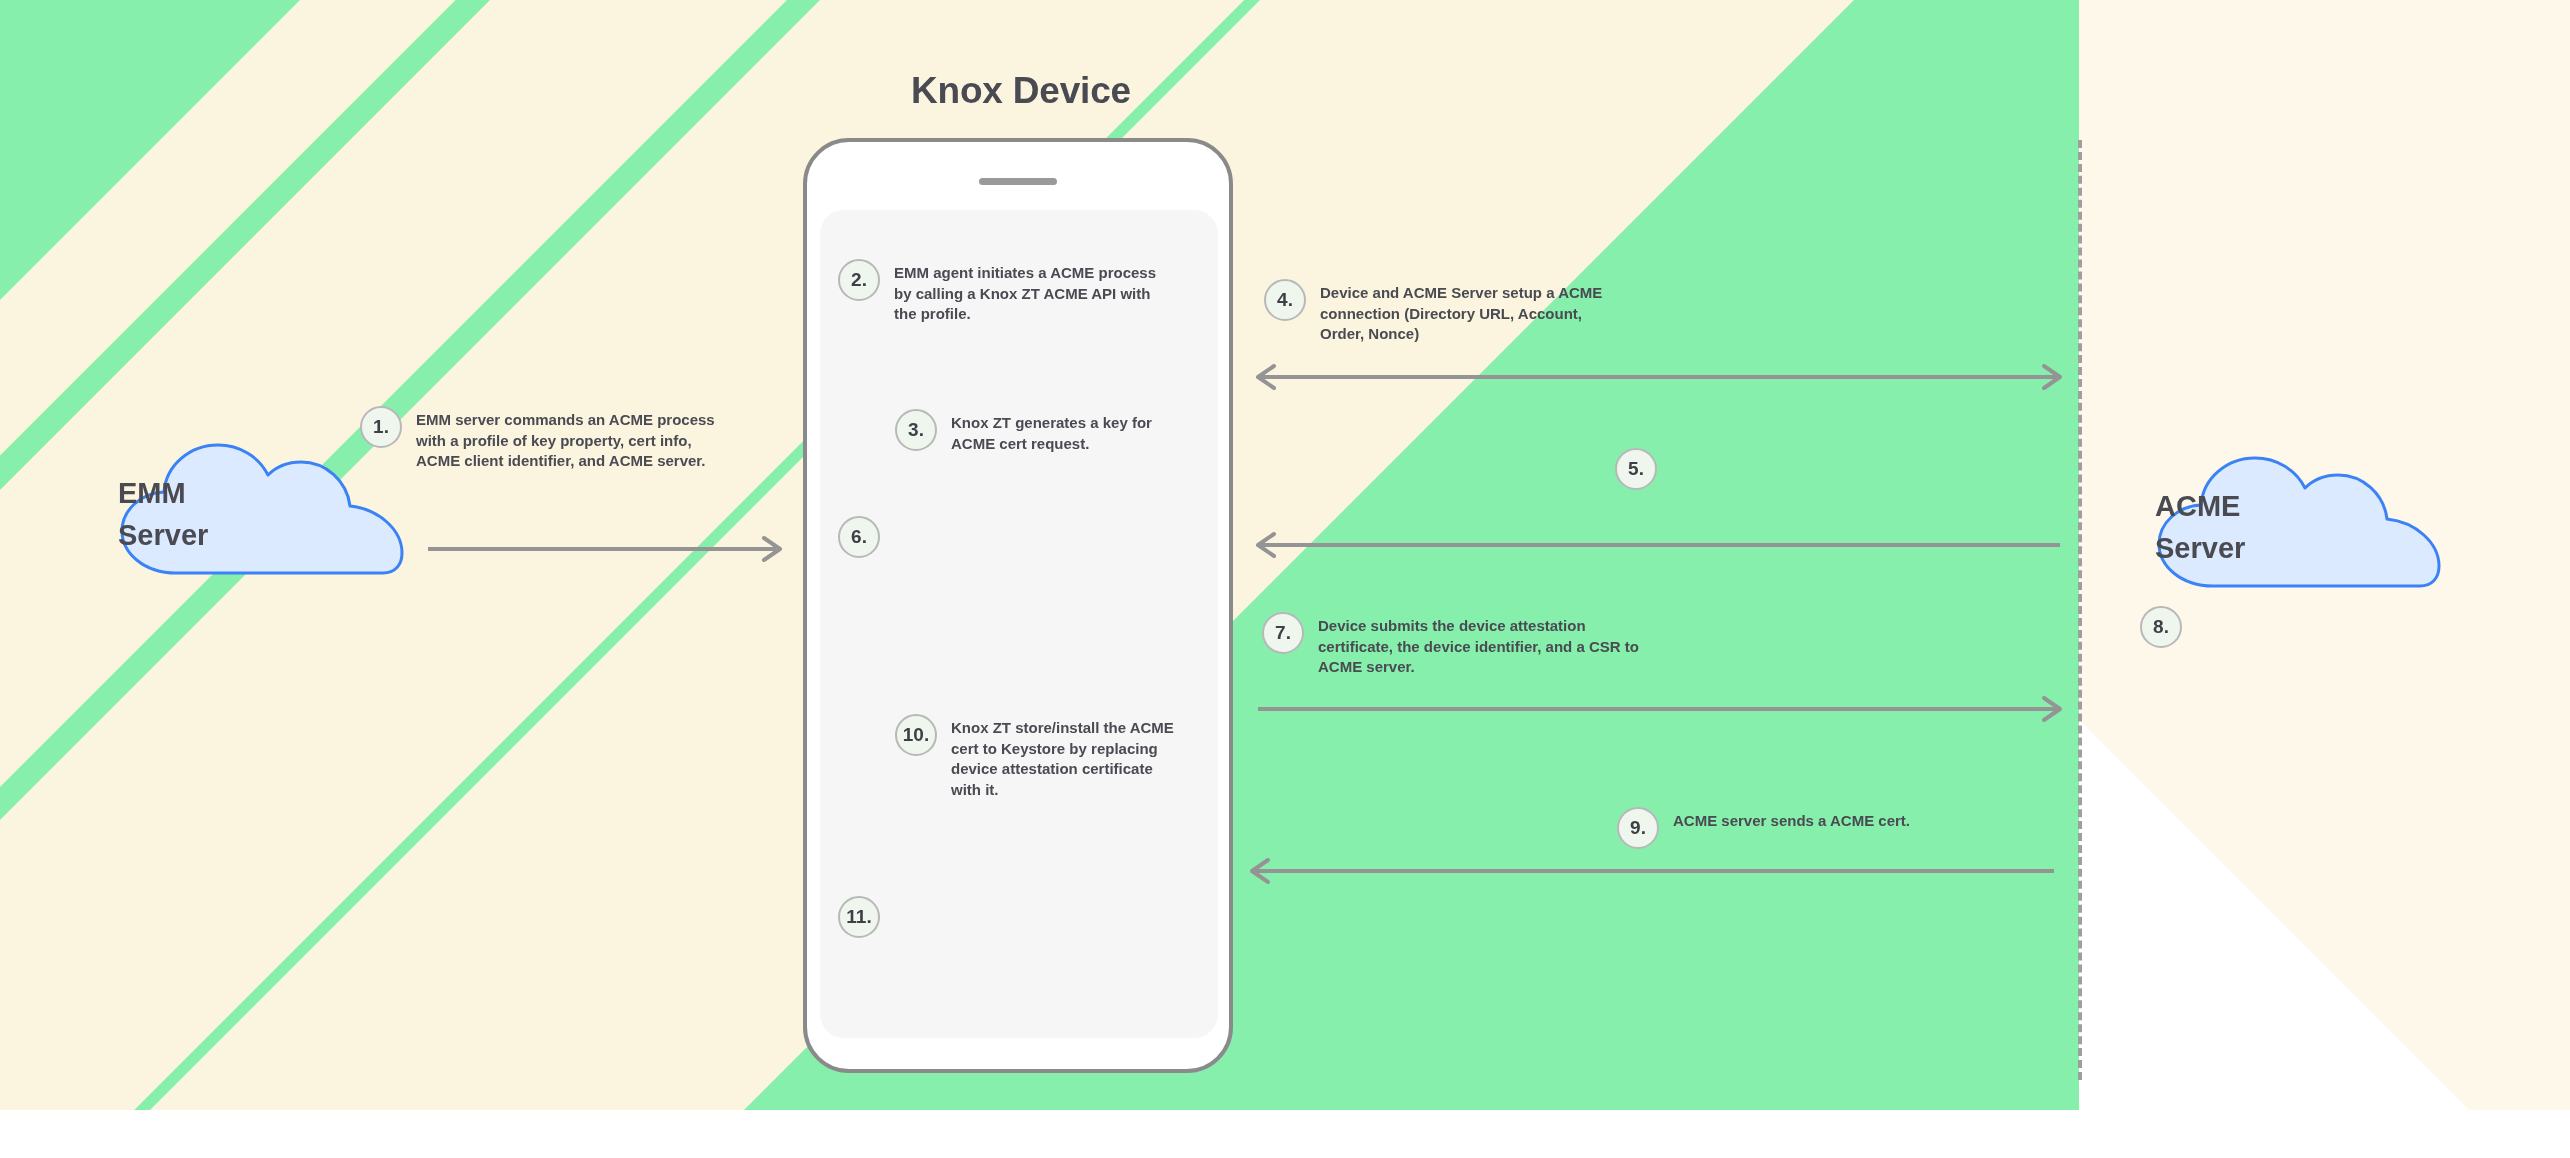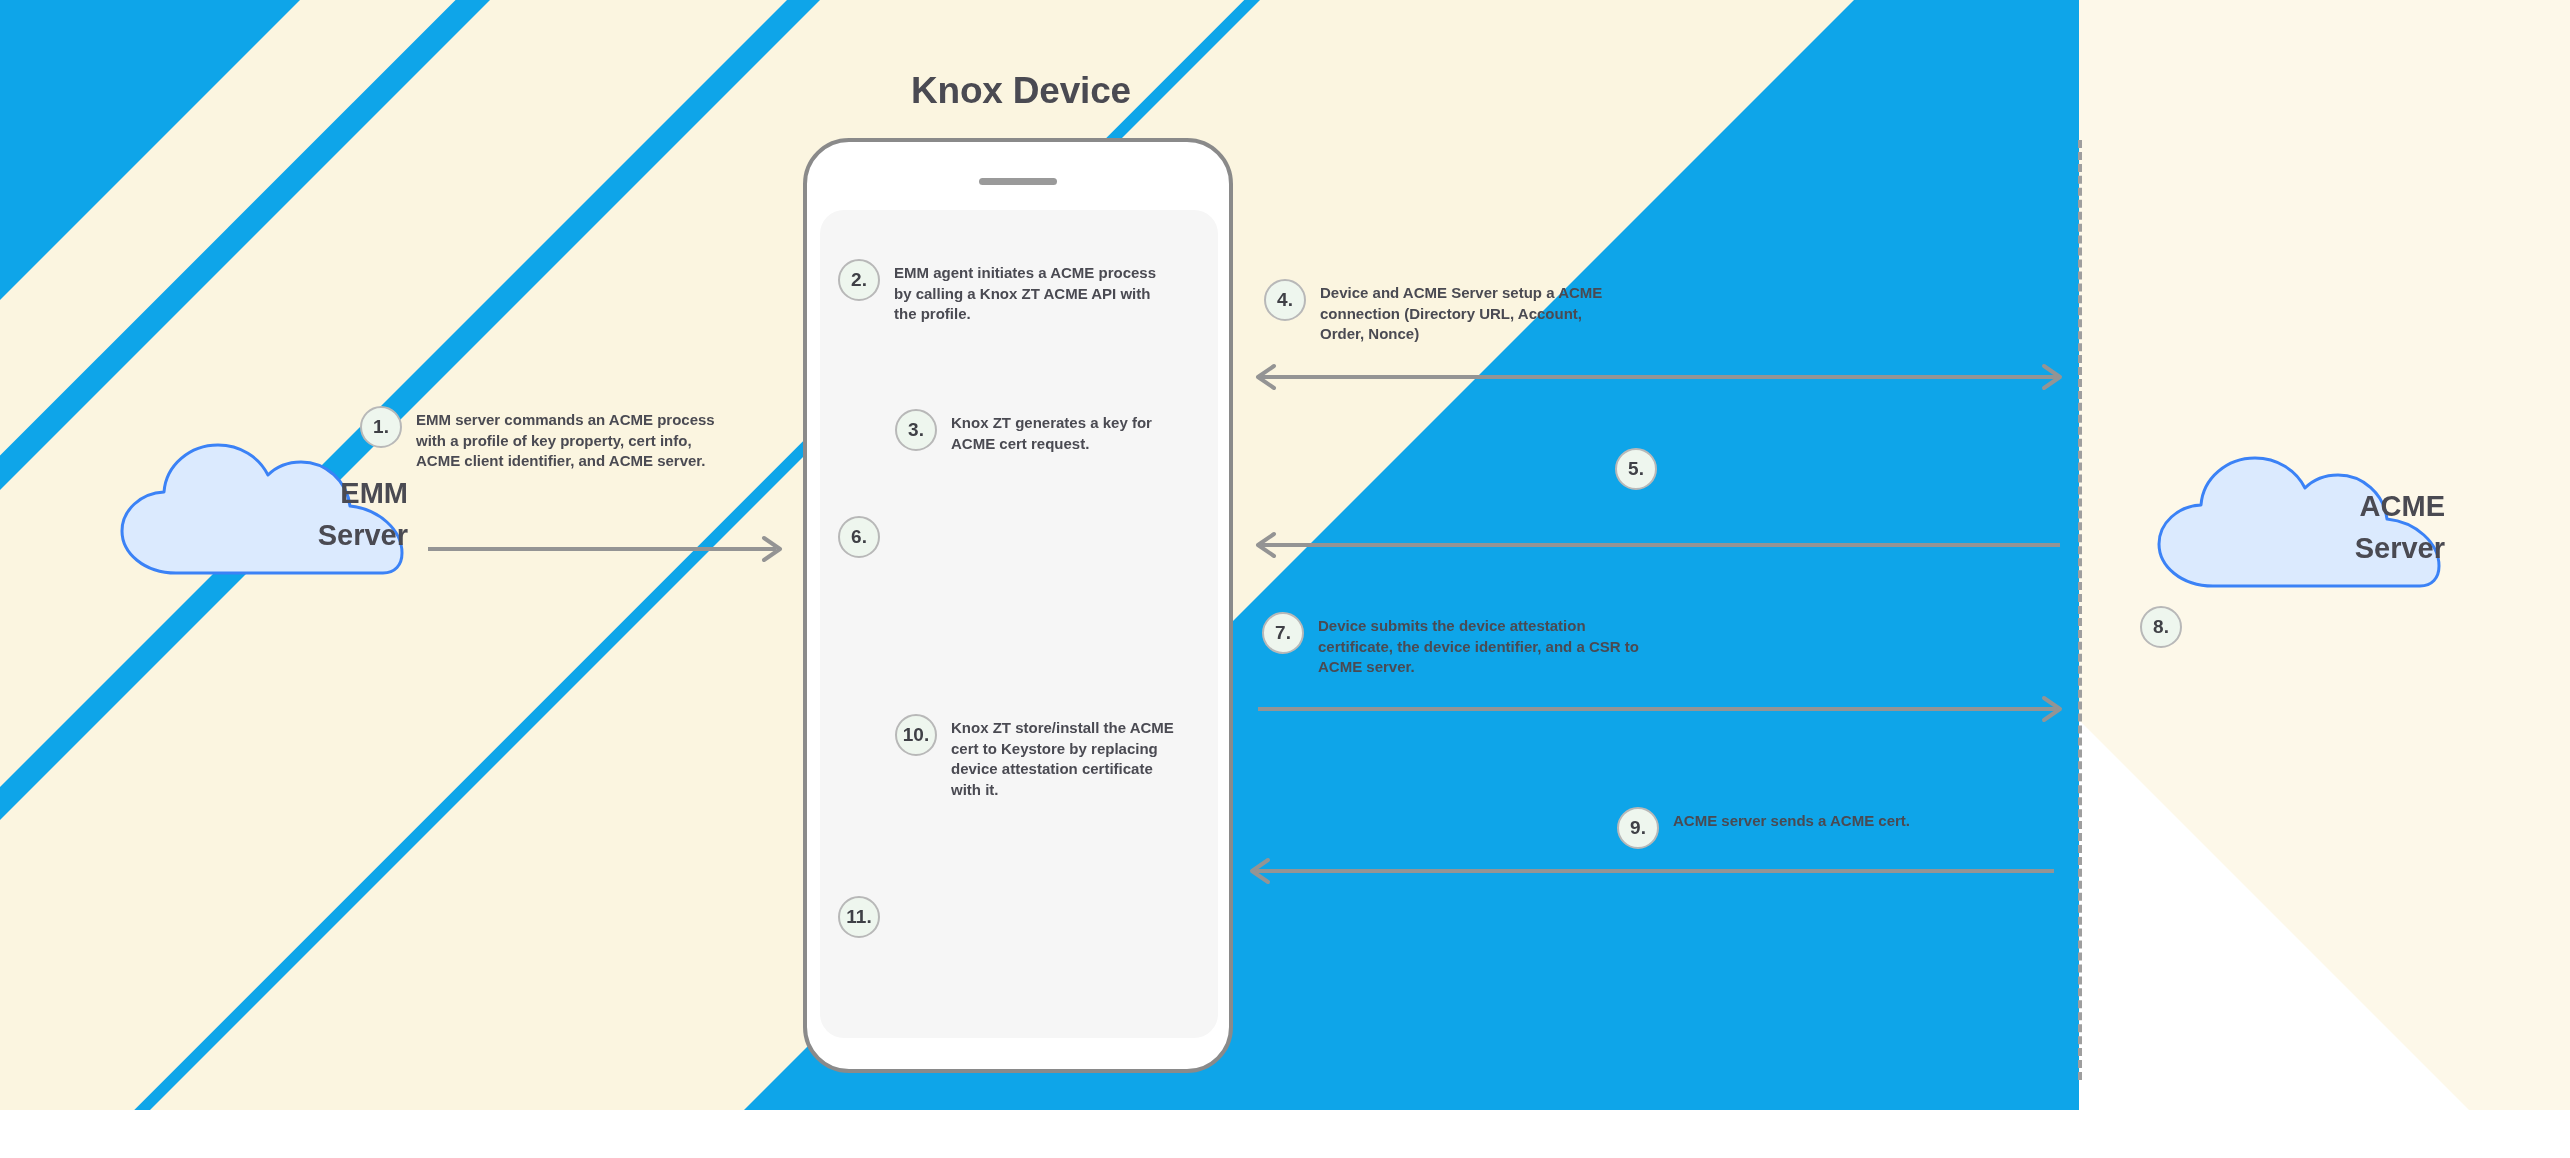--- a/index.html
+++ b/index.html
@@ -5,21 +5,21 @@
   * { box-sizing: border-box; margin: 0; padding: 0; }
   html, body {
     width: 2570px; height: 1158px;
     font-family: "Liberation Sans", sans-serif;
     background: #ffffff;
     overflow: hidden;
   }
   #stage {
     position: relative;
     width: 2570px; height: 1110px;
-    background: #0ea5e9;
+    background: #86efac;
     overflow: hidden;
   }
 
   
   .stripes {
     position: absolute; inset: 0;
     pointer-events: none;
     z-index: 0;
   }
   .stripe {
@@ -92,21 +92,21 @@
     overflow: hidden;
   }
 
   
   .cloud-wrap { position: absolute; z-index: 5; }
   .cloud-svg { display: block; }
   .cloud-label {
     position: absolute;
     left: 0; top: 0; width: 100%; height: 100%;
     display: flex; flex-direction: column;
-    align-items: flex-end; justify-content: center;
+    align-items: flex-start; justify-content: center;
     font-size: 29px; font-weight: bold;
     color: #4a4a52;
     line-height: 1.45;
     padding-top: 14px;
     pointer-events: none;
   }
 
   
   .step {
     position: absolute;

